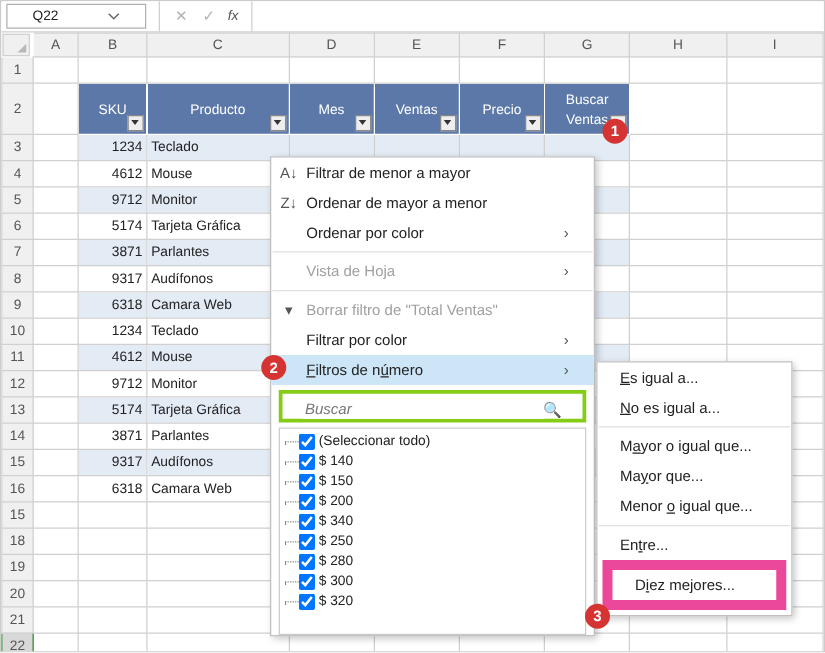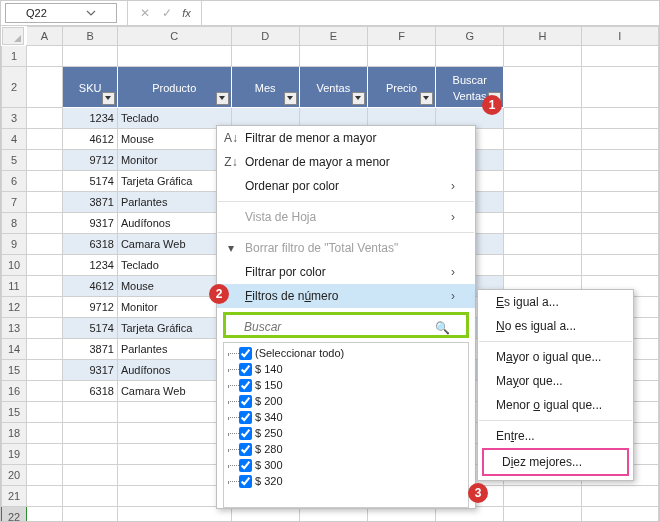--- a/index.html
+++ b/index.html
@@ -46,21 +46,21 @@
 .sbox input{border:none;outline:none;flex:1;font-size:12px;font-style:italic;color:#888}
 .chk{margin:0 6px;border:1px solid #ccc;height:160px;overflow:hidden;padding:2px}
 .chk .row{display:flex;align-items:center;height:16px;font-size:11px;padding-left:10px;position:relative}
 .chk .row:before{content:"";width:10px;height:1px;border-top:1px dotted #888;border-left:1px dotted #888;position:absolute;left:2px;top:8px}
 .chk input{margin:0 3px}
 
 
 .menu2{position:absolute;background:#fff;border:1px solid #c0c0c0;box-shadow:2px 2px 6px rgba(0,0,0,.25);font-size:12px;z-index:11}
 .mi2{height:24px;display:flex;align-items:center;padding:0 18px;white-space:nowrap}
 .mi2 u{text-decoration:underline}
-.hlbox{border:2px solid #ec4899; padding:0; margin:0 4px 4px 4px}
+.hlbox{border:8px solid #ec4899; padding:0; margin:0 4px 4px 4px}
 
 
 .badge{position:absolute;width:20px;height:20px;border-radius:50%;background:#d63333;color:#fff;font-weight:bold;font-size:12px;display:flex;align-items:center;justify-content:center;z-index:30}
 </style>
 </head>
 <body>
 
 <div class="wrap">
 
   <div class="fb">

